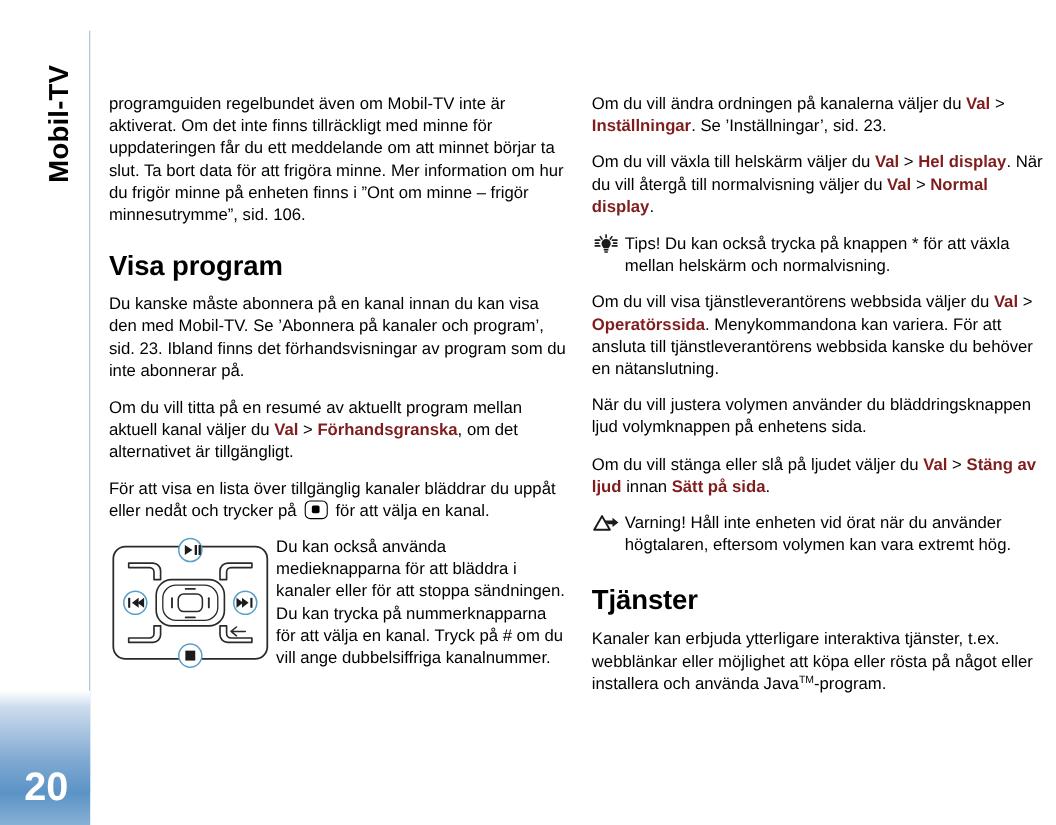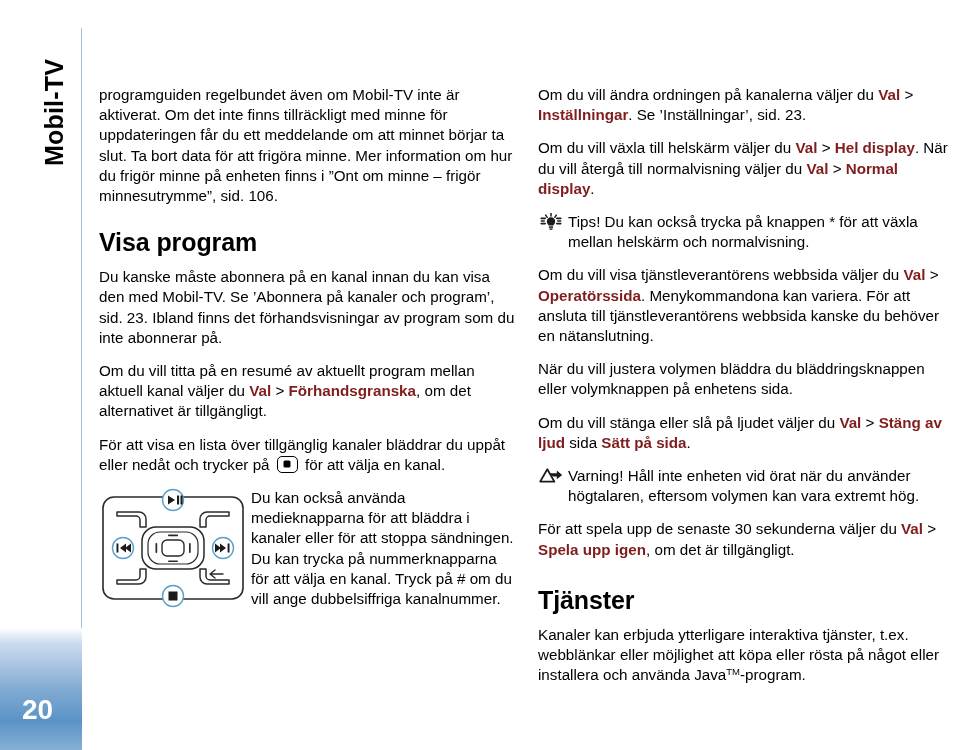--- a/index.html
+++ b/index.html
@@ -55,21 +55,21 @@
     left: 0;
     top: 628px;
     width: 82px;
     height: 122px;
     background: linear-gradient(180deg, #ffffff 0%, #cddcee 12%, #7fa9d2 52%, #5b93c6 76%, #87b0d5 100%);
   }
   .page-number-box .num {
     position: absolute;
     left: 22px;
     top: 66px;
-    font-size: 28px;
+    font-size: 36px;
     font-weight: bold;
     color: #ffffff;
   }
 
   
   .col {
     position: absolute;
     top: 43px;
     margin-top: 42px;
   }
@@ -266,39 +266,36 @@
           <path d="M22.6 8.0 l-2.8 0" stroke="#1b1b1b" stroke-width="1.6" stroke-linecap="round"></path>
         </svg>
       </span>
       <b>Tips!</b><span> Du kan också trycka på knappen * för att växla mellan helskärm och normalvisning.</span>
     </div>
 
     <p class="body">
       <span>Om du vill visa tjänstleverantörens webbsida väljer du </span><span class="lnk">Val</span><span class="gt"> &gt; </span><span class="lnk">Operatörssida</span><span>. Menykommandona kan variera. För att ansluta till tjänstleverantörens webbsida kanske du behöver en nätanslutning.</span>
     </p>
 
-    <p class="body">När du vill justera volymen bläddra du bläddringsknappen eller volymknappen på enhetens sida.</p>
-
-    <p class="body">
-      <span>Om du vill stänga eller slå på ljudet väljer du </span><span class="lnk">Val</span><span class="gt"> &gt; </span><span class="lnk">Stäng av ljud</span><span> sida </span><span class="lnk">Sätt på sida</span><span>.</span>
+    <p class="body">När du vill justera volymen använder du bläddringsknappen ljud volymknappen på enhetens sida.</p>
+
+    <p class="body">
+      <span>Om du vill stänga eller slå på ljudet väljer du </span><span class="lnk">Val</span><span class="gt"> &gt; </span><span class="lnk">Stäng av ljud</span><span> innan </span><span class="lnk">Sätt på sida</span><span>.</span>
     </p>
 
     <div class="notice">
       <span class="nicon">
         <svg viewBox="0 0 26 19" width="26" height="19" xmlns="http://www.w3.org/2000/svg">
           <path d="M9.3 2.2 L16.4 14.6 H2.2 Z" fill="#ffffff" stroke="#1b1b1b" stroke-width="1.8" stroke-linejoin="round"></path>
           <path d="M11.2 6.2 h7.6 v-2.6 l5.4 4.3 l-5.4 4.3 v-2.6 h-3.8 z" fill="#1b1b1b"></path>
         </svg>
       </span>
       <b>Varning!</b><span> Håll inte enheten vid örat när du använder högtalaren, eftersom volymen kan vara extremt hög.</span>
     </div>
 
-    <p class="body">
-      <span>För att spela upp de senaste 30 sekunderna väljer du </span><span class="lnk">Val</span><span class="gt"> &gt; </span><span class="lnk">Spela upp igen</span><span>, om det är tillgängligt.</span>
-    </p>
 
     <h2 class="heading services">Tjänster</h2>
 
     <p class="body">
       <span>Kanaler kan erbjuda ytterligare interaktiva tjänster, t.ex. webblänkar eller möjlighet att köpa eller rösta på något eller installera och använda Java</span><sup class="tm">TM</sup><span>-program.</span>
     </p>
 
   </div>
 
 </div>

